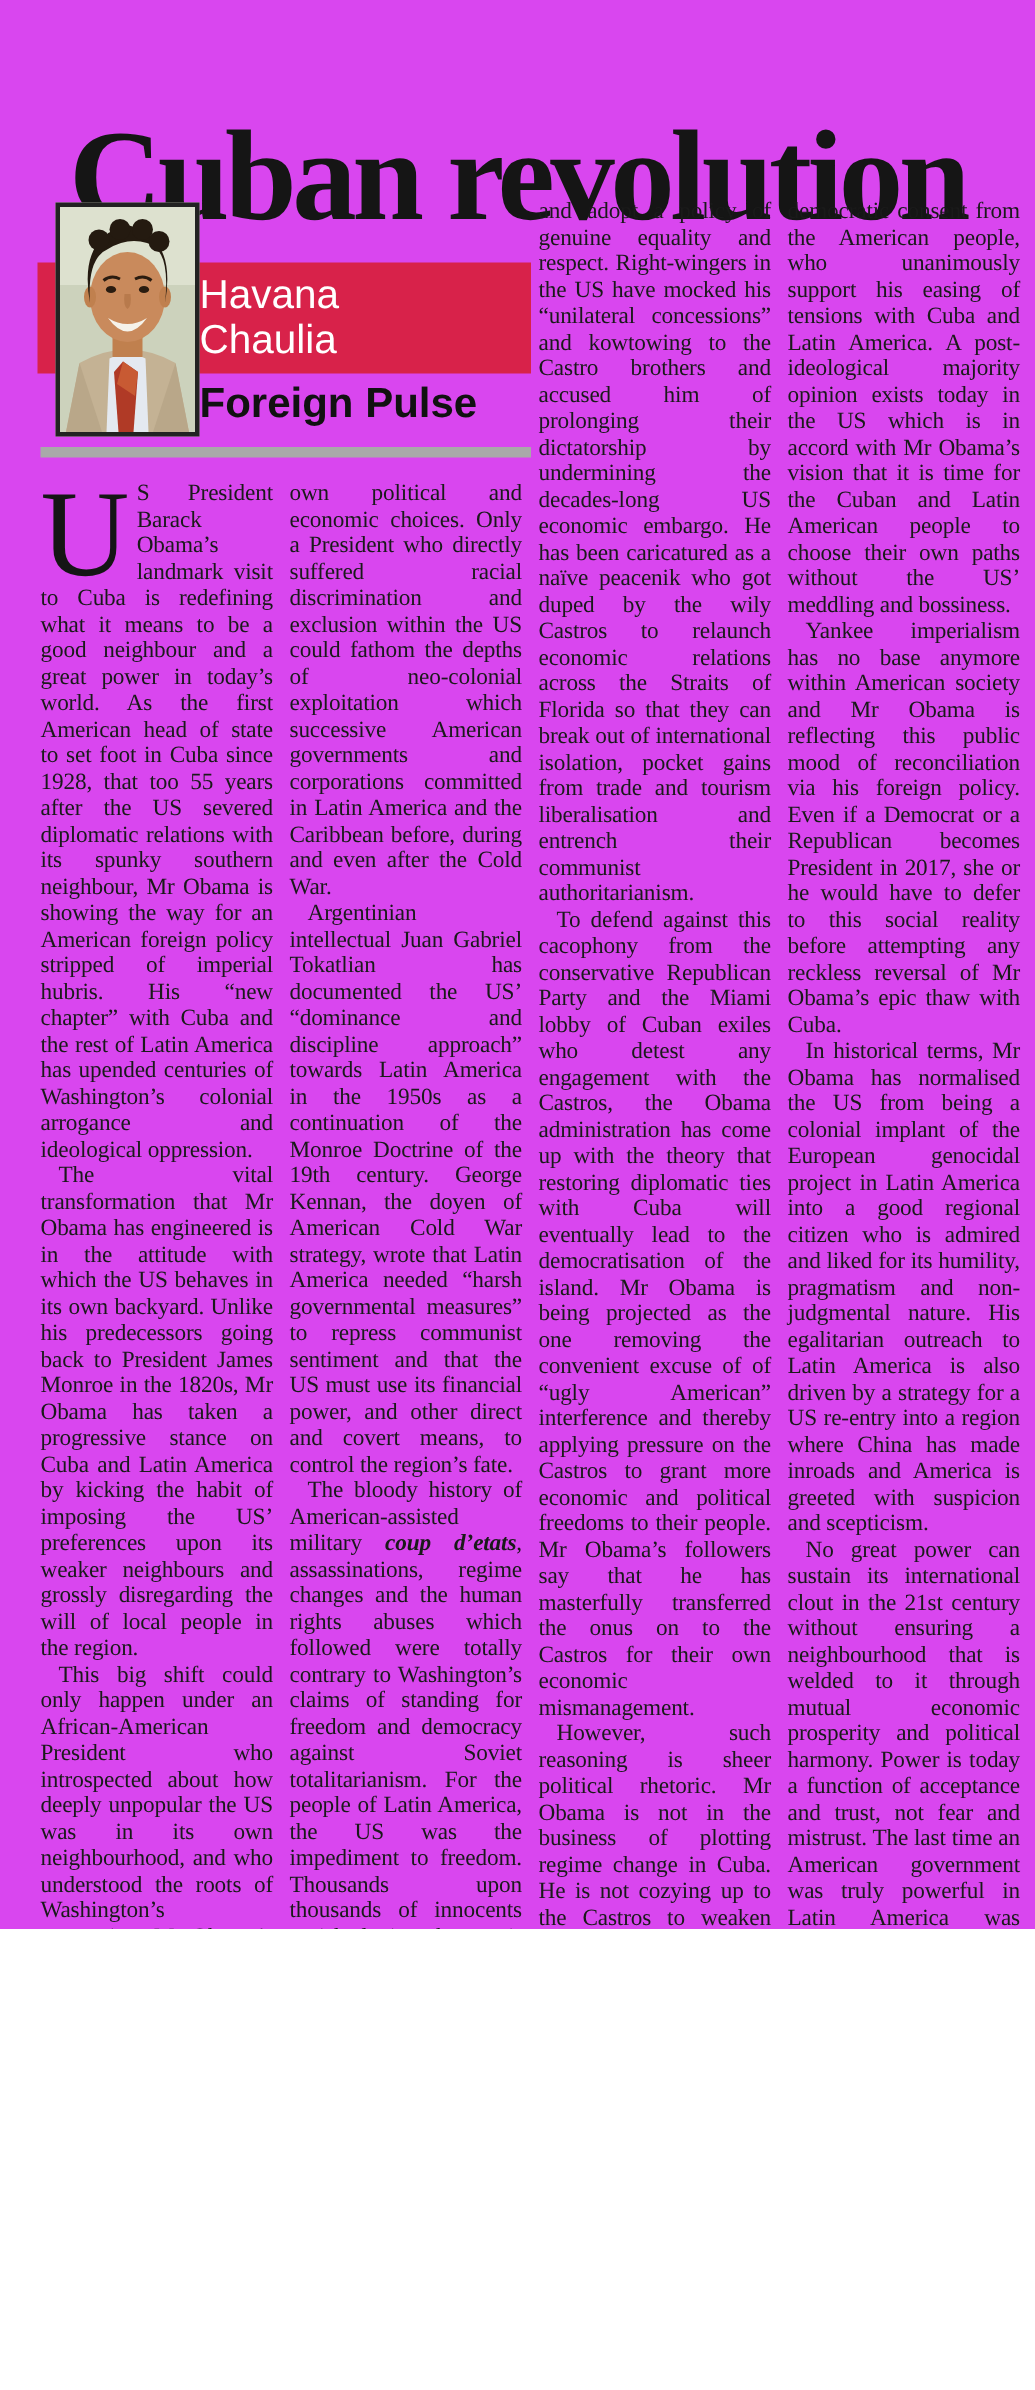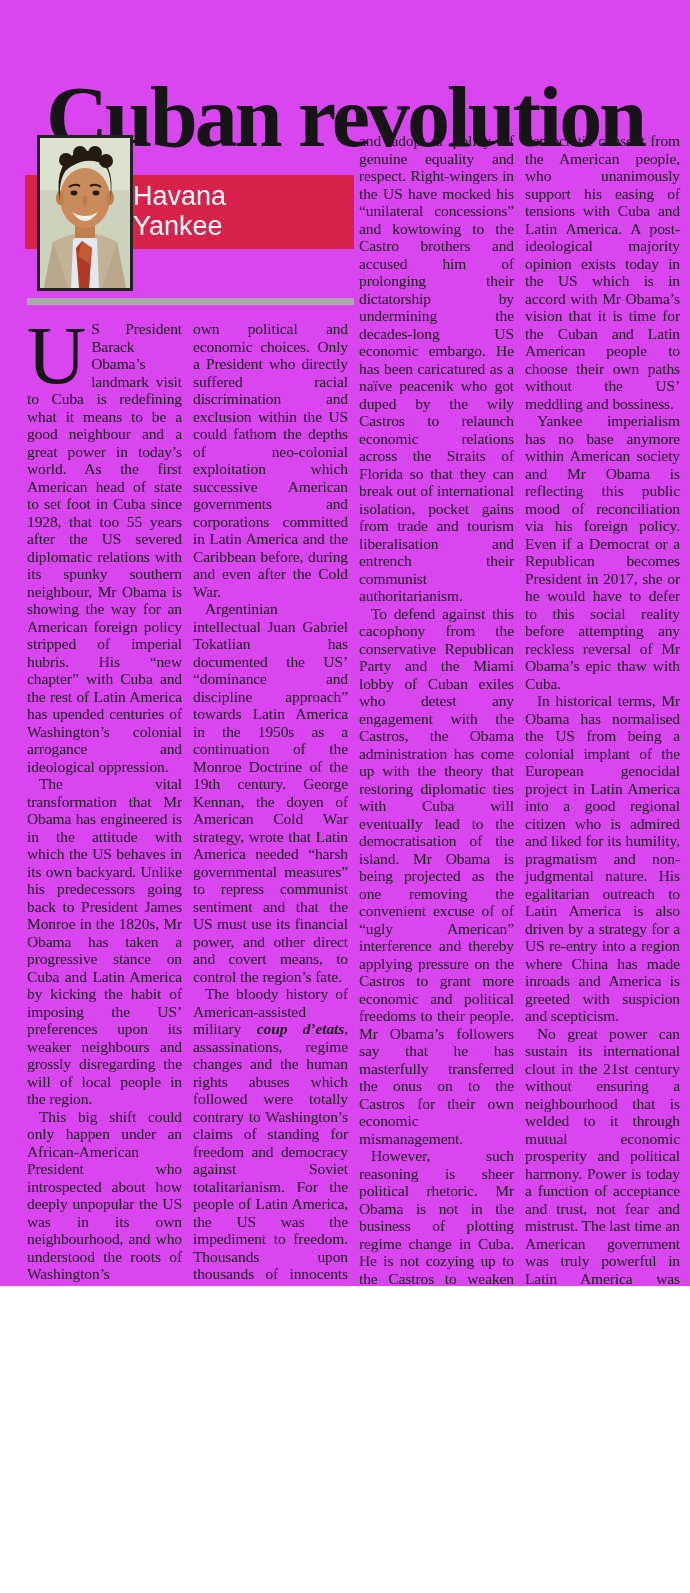--- a/index.html
+++ b/index.html
@@ -95,22 +95,23 @@
           <ellipse cx="34" cy="55" rx="3.4" ry="2.4" fill="#2a1c10"></ellipse>
           <ellipse cx="56" cy="55" rx="3.4" ry="2.4" fill="#2a1c10"></ellipse>
           <path d="M29,49 Q34,45 40,48" stroke="#2a1c10" stroke-width="2" fill="none"></path>
           <path d="M50,48 Q56,45 61,49" stroke="#2a1c10" stroke-width="2" fill="none"></path>
           <path d="M43,58 Q42,66 45,68 Q48,66 47,58" fill="#b87a4c"></path>
           <path d="M32,74 Q45,82 58,74 Q45,92 32,74 Z" fill="#f5f2ea"></path>
         </svg>
       </div>
       <div class="author-name">
         <div>Havana</div>
-        <div>Yankee</div>
+        <div>Chaulia</div>
       </div>
+      <div class="column-name">Foreign Pulse</div>
       <div class="gray-rule"></div>
     </div>
 
     <div class="col col1">
       <p><span class="dropcap">U</span><span>S President Barack Obama’s landmark visit to Cuba is redefining what it means to be a good neighbour and a great power in today’s world. As the first American head of state to set foot in Cuba since 1928, that too 55 years after the US severed diplomatic relations with its spunky southern neighbour, Mr Obama is showing the way for an American foreign policy stripped of imperial hubris. His “new chapter” with Cuba and the rest of Latin America has upended centuries of Washington’s colonial arrogance and ideological oppression.</span></p>
       <p class="indent">The vital transformation that Mr Obama has engineered is in the attitude with which the US behaves in its own backyard. Unlike his predecessors going back to President James Monroe in the 1820s, Mr Obama has taken a progressive stance on Cuba and Latin America by kicking the habit of imposing the US’ preferences upon its weaker neighbours and grossly disregarding the will of local people in the region.</p>
       <p class="indent">This big shift could only happen under an African-American President who introspected about how deeply unpopular the US was in its own neighbourhood, and who understood the roots of Washington’s aggression. Mr Obama’s worldview is a wholesale rejection of the European colonial gene, which first occupied and committed genocide in Latin America and then transferred these functions from European powers into the hands of a US settled and ruled by white elites.</p>
       <p class="indent">Until a black man finally broke the barrier and walked into the White House, it was impossible for American presidents to imagine that the Latino people could be their equals in dignity or that they could determine their</p>
     </div>
 

